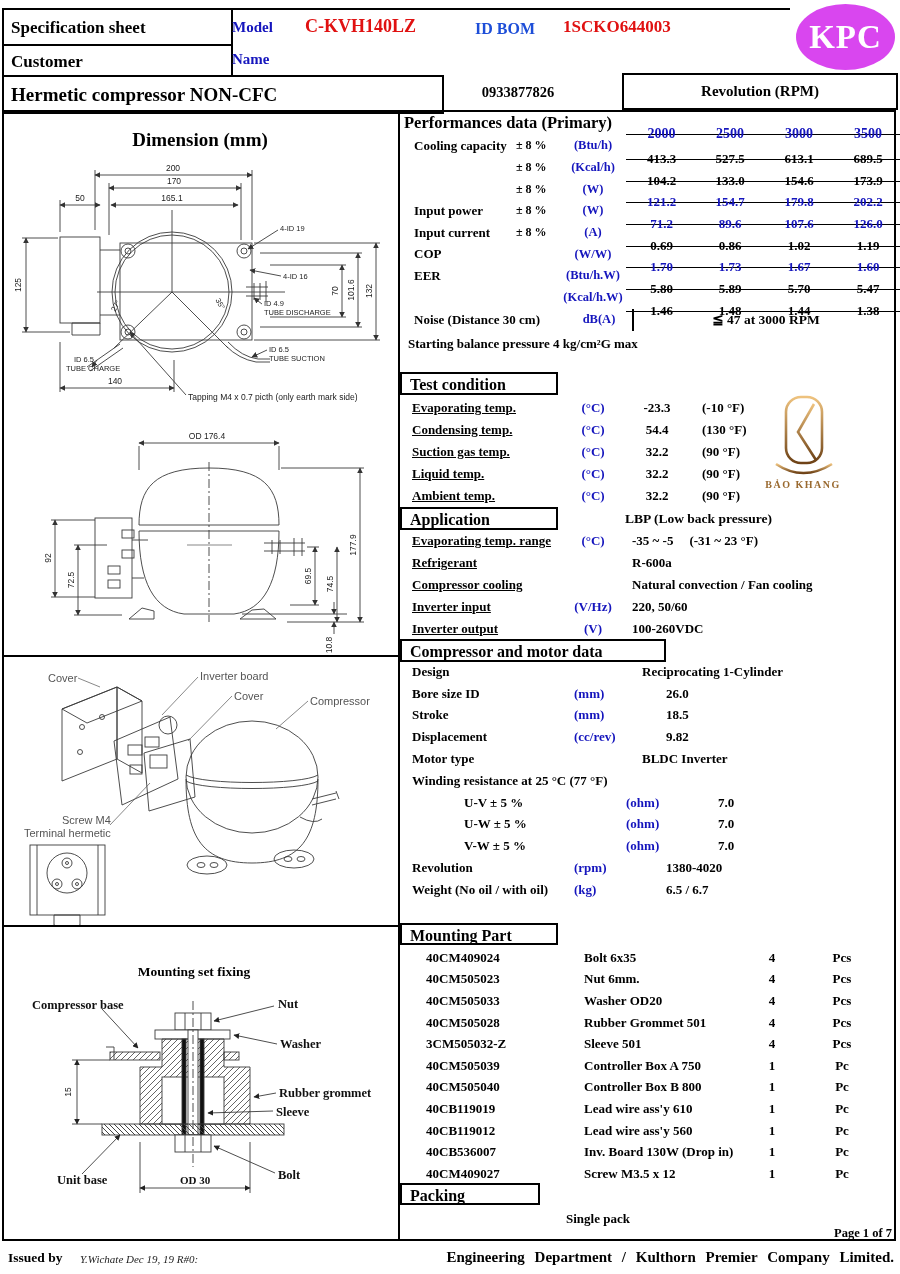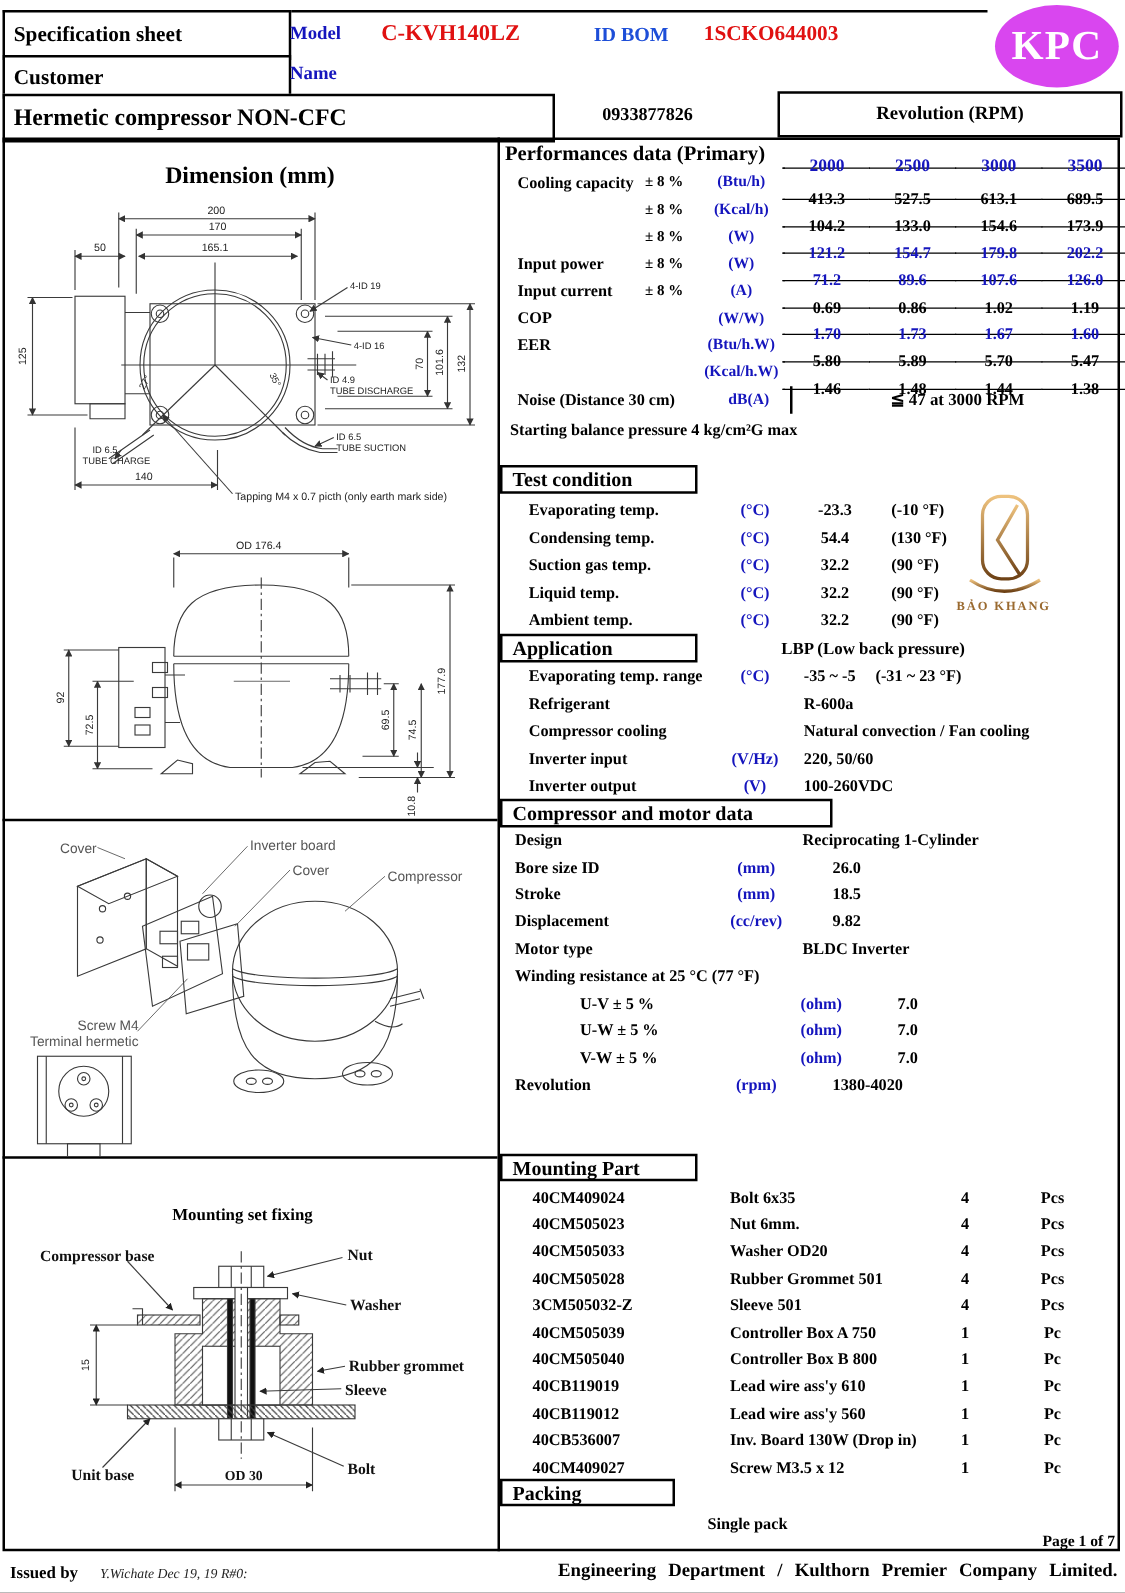--- a/index.html
+++ b/index.html
@@ -43,29 +43,29 @@
   .pnv{flex:1;box-sizing:border-box;border-left:2px solid #000;font-weight:bold;font-size:13.5px;
        display:flex;align-items:center;justify-content:center;}
   .startp{left:408px;top:336px;font-weight:bold;font-size:13px;}
   
   .sec-h{position:absolute;border:2px solid #000;background:#fff;font-weight:bold;font-size:16px;
          padding:0 8px;height:23px;line-height:21px;box-sizing:border-box;}
   
   .rows{position:absolute;left:400px;width:498px;display:flex;flex-direction:column;}
   .krow,.arow,.mrow,.morow{display:flex;align-items:center;font-weight:bold;font-size:13px;}
   .krow{height:22px;} .arow{height:22px;} .mrow{height:21.8px;} .morow{height:21.6px;}
-  .kl{flex:0 0 150px;padding-left:23px;white-space:nowrap;}
+  .kl{flex:0 0 150px;padding-left:12px;white-space:nowrap;text-decoration:underline;}
   .ku{flex:0 0 62px;text-align:center;color:#1515bd;}
   .kv{flex:0 0 66px;text-align:center;}
   .ka{padding-left:12px;}
   .av{padding-left:8px;white-space:nowrap;}
   .aa{padding-left:16px;}
   .ml{flex:0 0 162px;padding-left:12px;white-space:nowrap;}
   .ml.vc-sub{padding-left:64px;}
-  .mu{flex:0 0 62px;text-align:center;color:#1515bd;}
+  .mu{flex:0 0 62px;color:#1515bd;}
   .mv{padding-left:6px;white-space:nowrap;}
   .mv.vc-num{padding-left:30px;}
   .mp{flex:0 0 158px;padding-left:26px;}
   .md{flex:0 0 168px;}
   .mq{flex:0 0 40px;text-align:center;}
   .mun{flex:0 0 100px;text-align:center;}
   .lbp{left:625px;top:511px;font-weight:bold;font-size:13.5px;}
   .singlepack{left:566px;top:1211px;font-weight:bold;font-size:13px;}
   .pagenum{right:8px;top:1226px;font-weight:bold;font-size:12.5px;}
   .f-issued{left:8px;top:1250px;font-weight:bold;font-size:13.5px;}
@@ -344,20 +344,25 @@
     <span class="mu">(ohm)</span>
     <span class="mv vc-num">7.0</span>
   </div>
 
   <div class="mrow">
     <span class="ml">Revolution</span>
     <span class="mu">(rpm)</span>
     <span class="mv vc-num">1380-4020</span>
   </div>
 
+  <div class="mrow">
+    <span class="ml">Weight  (No oil / with oil)</span>
+    <span class="mu">(kg)</span>
+    <span class="mv vc-num">6.5 / 6.7</span>
+  </div>
 </div>
 
   <div class="sec-h" style="left:400px;top:923px;width:158px;height:22px">Mounting Part</div>
   <div class="rows" style="top:947px">
   <div class="morow">
     <span class="mp">40CM409024</span>
     <span class="md">Bolt 6x35</span>
     <span class="mq">4</span>
     <span class="mun">Pcs</span>
   </div>

